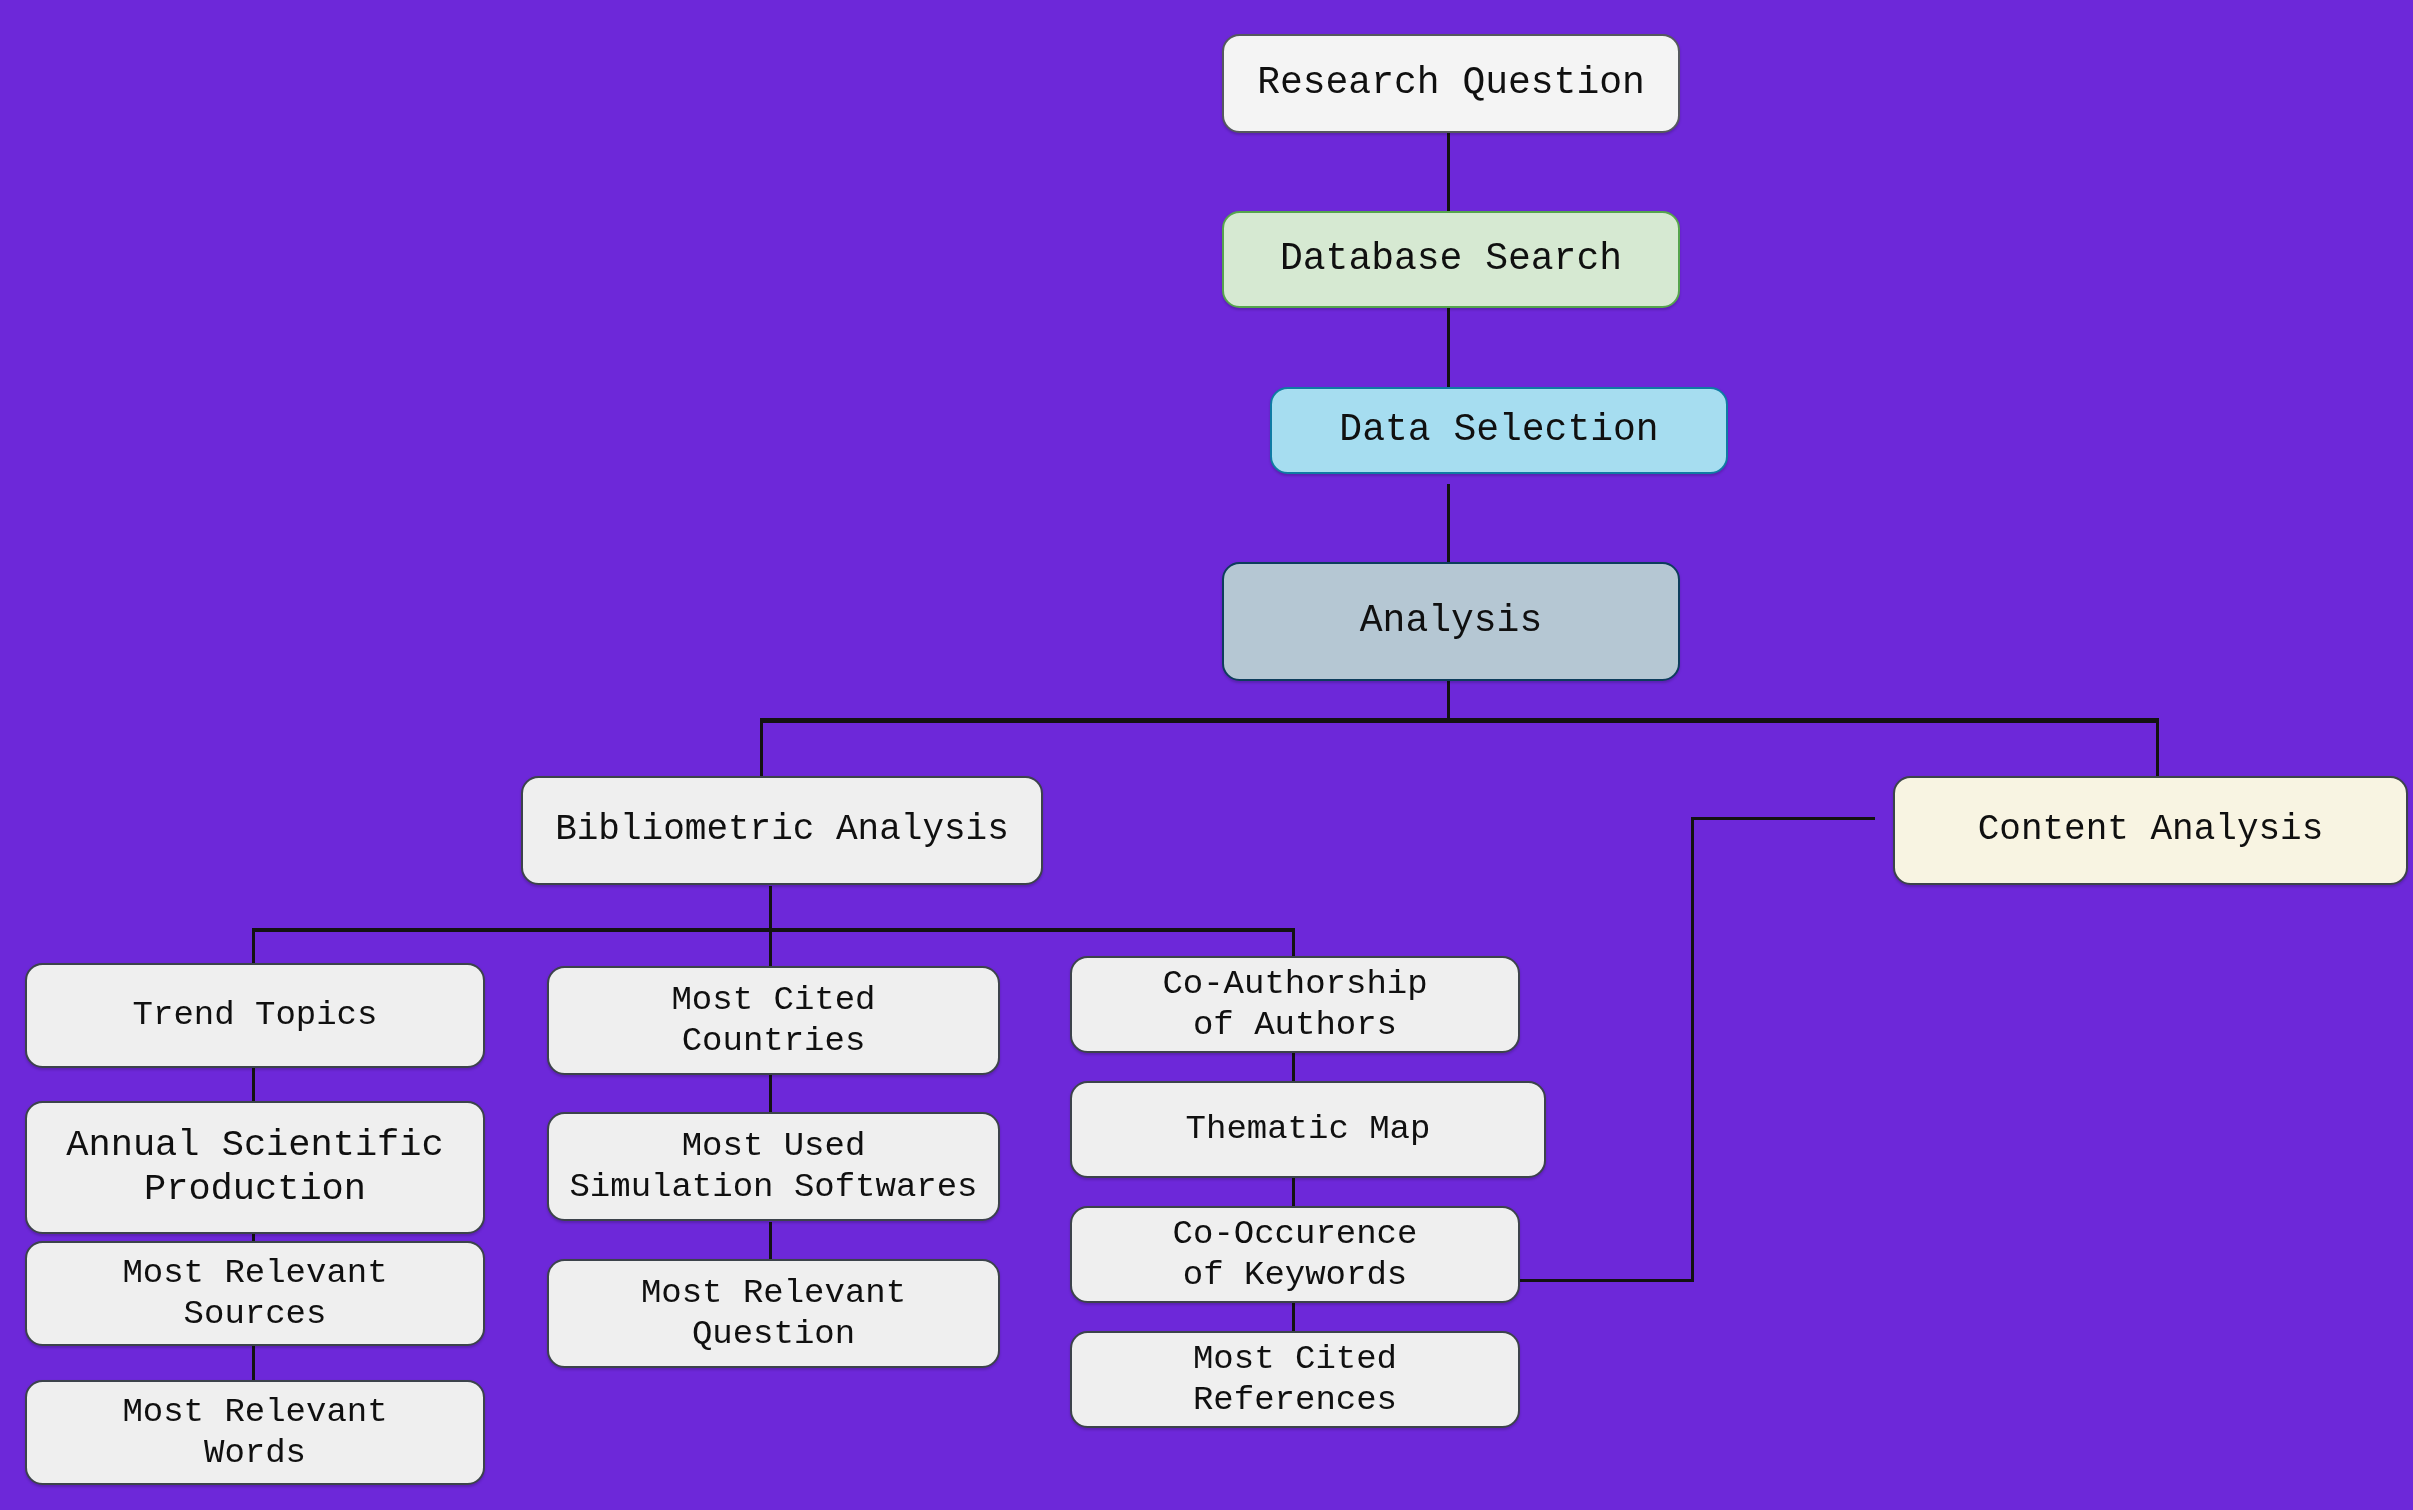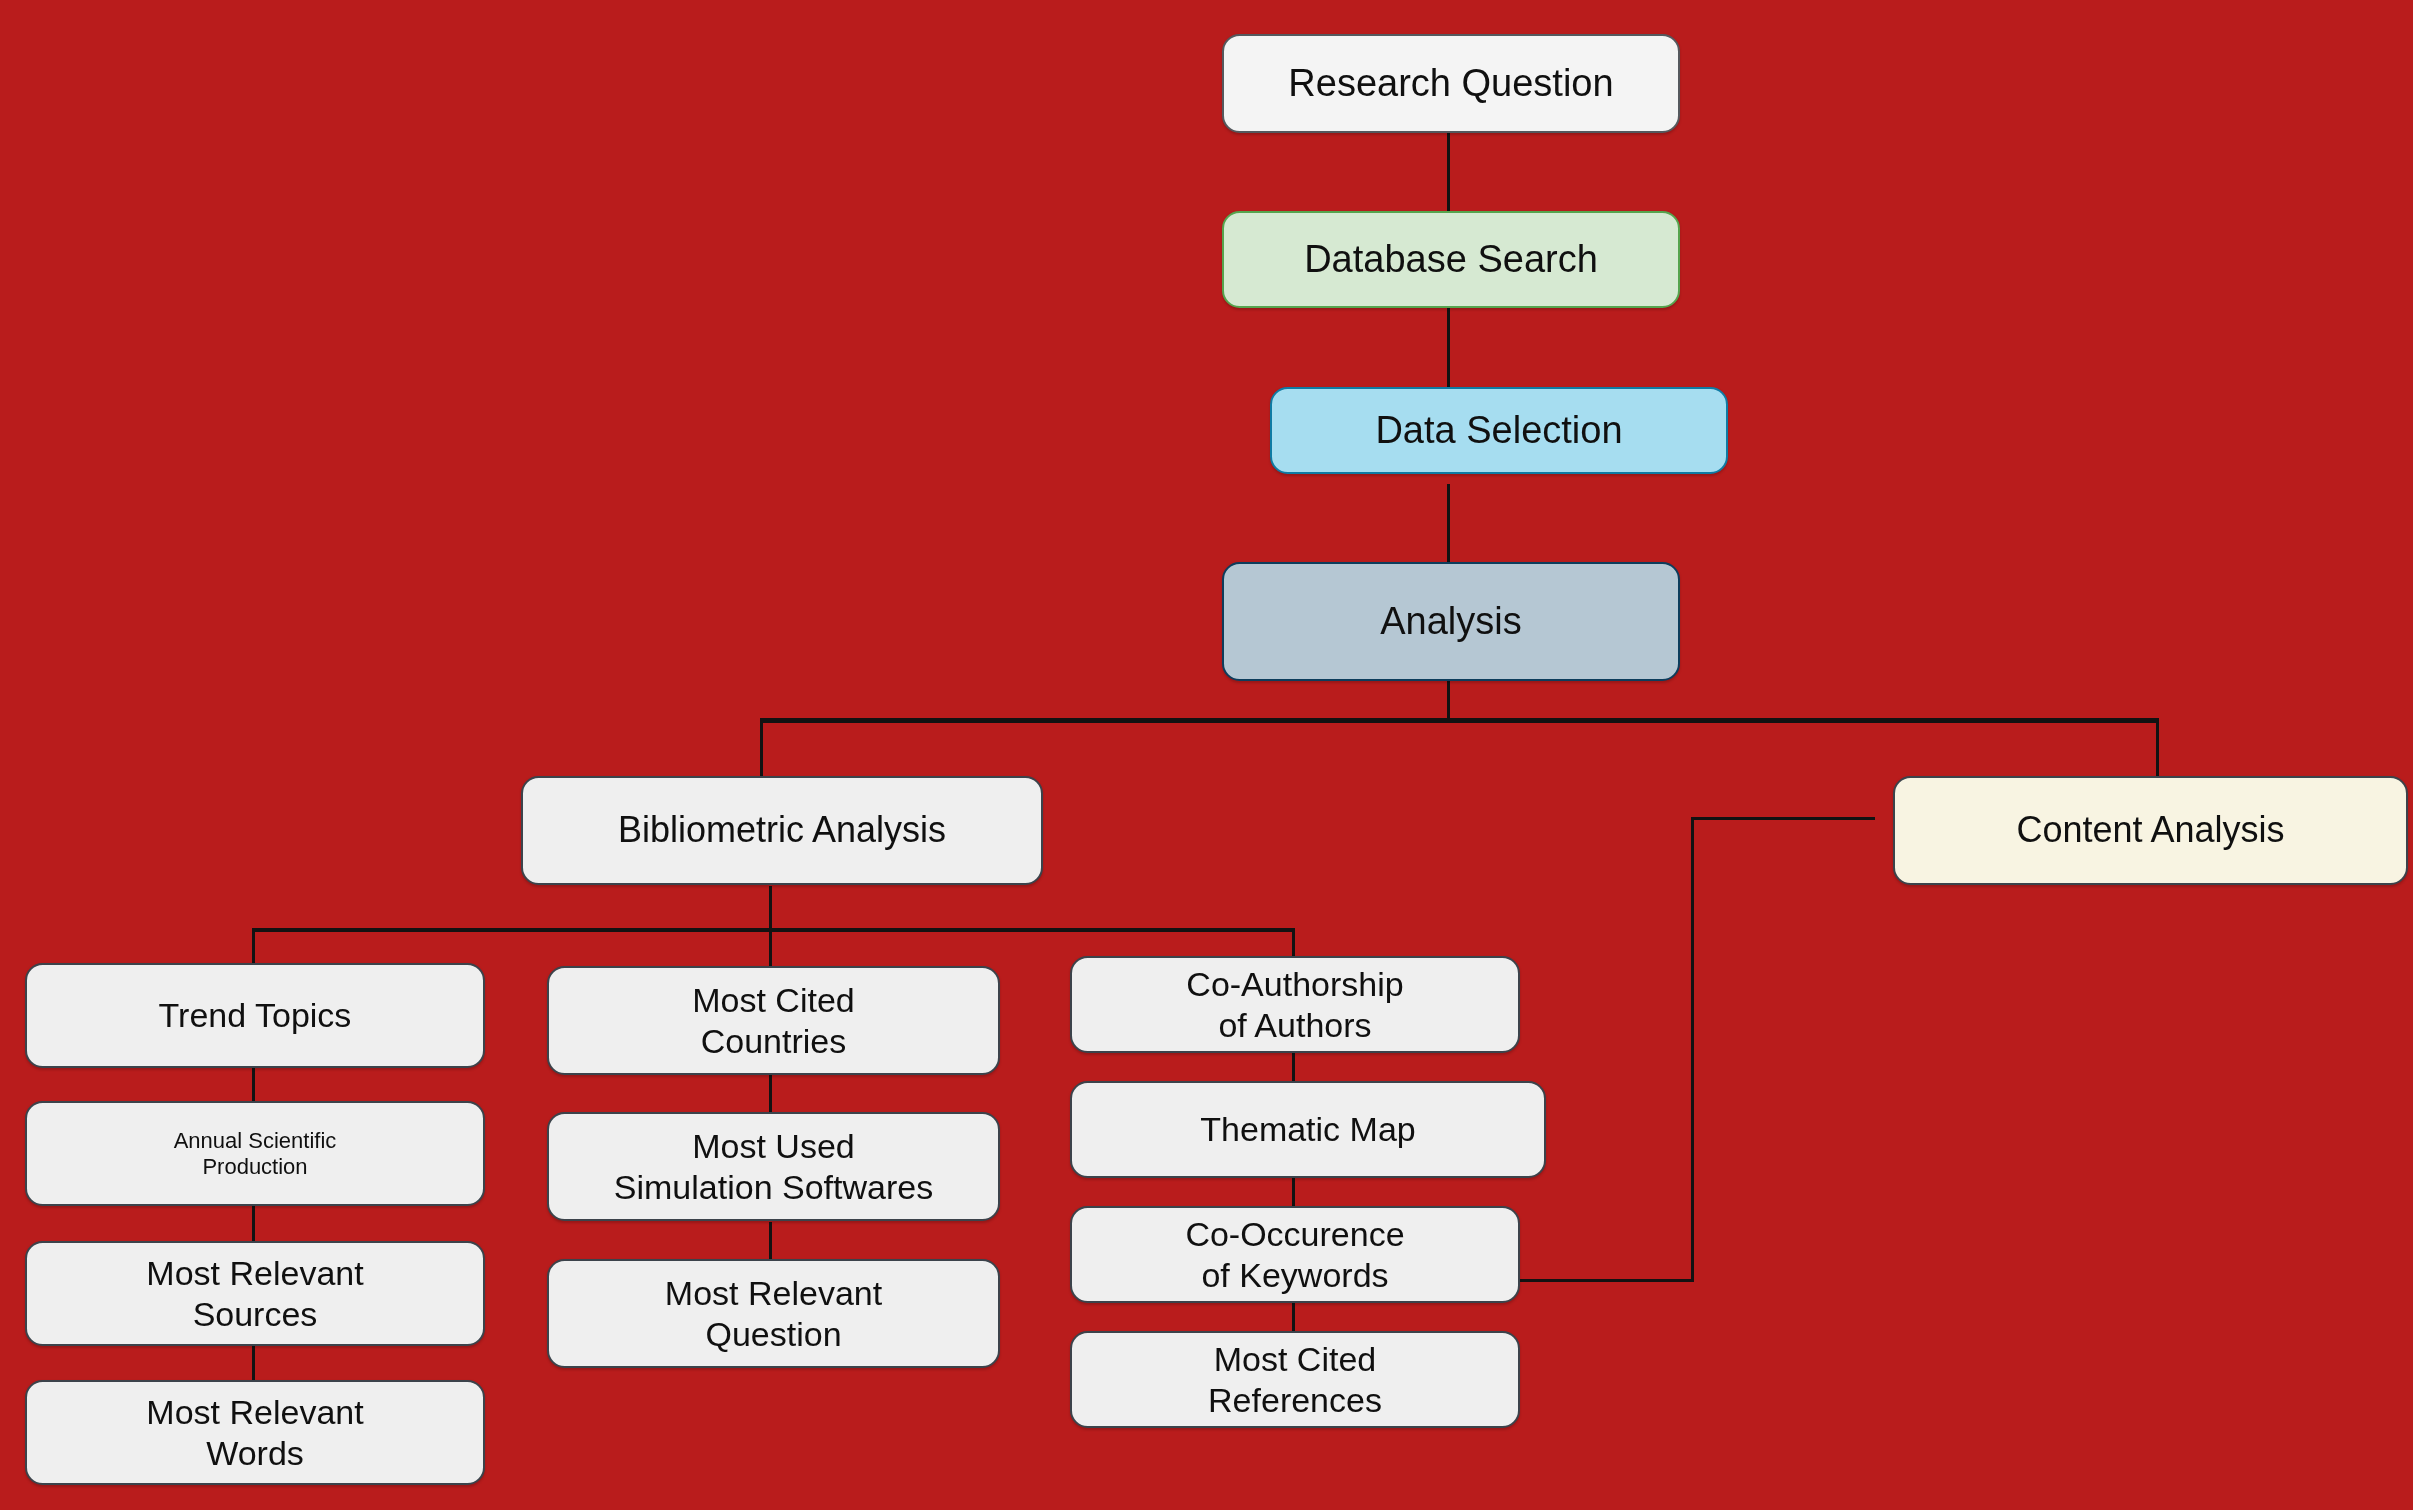--- a/index.html
+++ b/index.html
@@ -4,23 +4,23 @@
 <style>
   html, body {
     margin: 0;
     padding: 0;
     background: #ffffff;
   }
   .canvas {
     position: relative;
     width: 2413px;
     height: 1511px;
-    background: #b91c1c;
+    background: #6d28d9;
     overflow: hidden;
-    font-family: Liberation Sans, sans-serif;
+    font-family: Liberation Mono, monospace;
   }
   .seg {
     position: absolute;
     background: #121212;
   }
   .node {
     position: absolute;
     box-sizing: border-box;
     border-radius: 17.6px;
     border: 2.9px solid #3c434b;
@@ -84,21 +84,21 @@
       </div>
       <div class="node gray" style="left: 521px; top: 776px; width: 522px; height: 109px; font-size: 36px;">
         <span>Bibliometric Analysis</span>
       </div>
       <div class="node cream" style="left: 1875px; top: 776px; width: 515px; height: 109px; font-size: 36px; margin-left: 18px;">
         <span>Content Analysis</span>
       </div>
       <div class="node gray" style="left: 25px; top: 963px; width: 460px; height: 105px; font-size: 34px;">
         <span>Trend Topics</span>
       </div>
-      <div class="node gray" style="left: 25px; top: 1101px; width: 460px; height: 105px; font-size: 22px;">
+      <div class="node gray" style="left: 25px; top: 1101px; width: 460px; height: 133px; font-size: 37px;">
         <span>Annual Scientific</span>
         <span>Production</span>
       </div>
       <div class="node gray" style="left: 25px; top: 1241px; width: 460px; height: 105px; font-size: 34px;">
         <span>Most Relevant</span>
         <span>Sources</span>
       </div>
       <div class="node gray" style="left: 25px; top: 1380px; width: 460px; height: 105px; font-size: 34px;">
         <span>Most Relevant</span>
         <span>Words</span>

